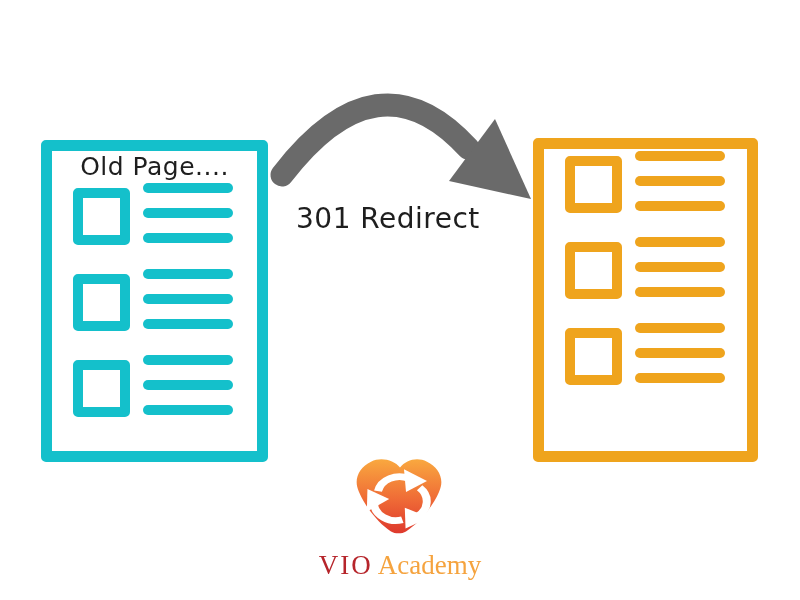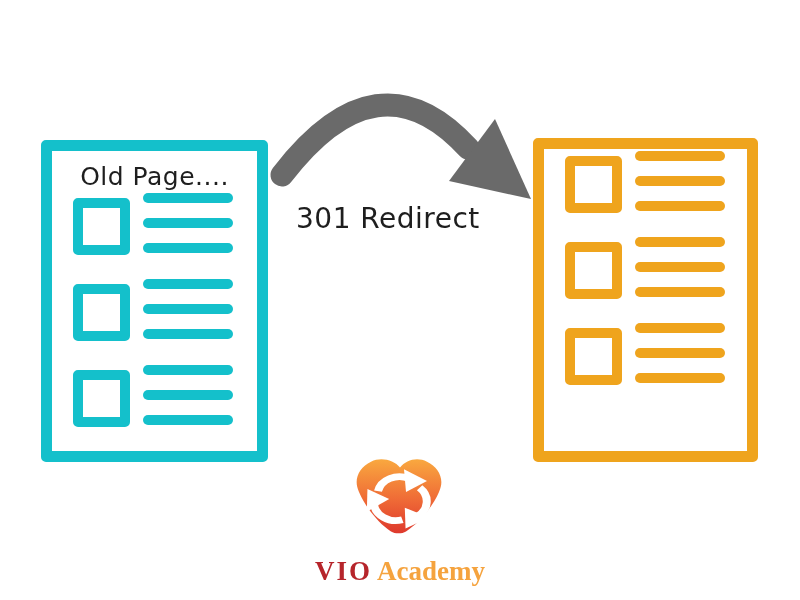--- a/index.html
+++ b/index.html
@@ -21,21 +21,21 @@
   }
   .page.old {
     left: 41px; top: 140px; width: 227px; height: 322px;
     border: 11px solid var(--page-cyan, #14C0CB);
   }
   .page.new {
     left: 533px; top: 138px; width: 225px; height: 324px;
     border: 11px solid var(--page-orange, #EFA41D);
   }
   .page-title {
-    margin-top: 12px;
+    margin-top: 2px;
     text-align: center;
     font-size: 25px;
     line-height: 28px;
     color: var(--ink, #1E1E1E);
     letter-spacing: 0.5px;
     white-space: nowrap;
   }
   .rows { margin-top: 2px; }
   .row {
     display: flex;
@@ -71,26 +71,25 @@
     font-size: 28px;
     color: var(--ink, #1E1E1E);
     letter-spacing: 0.5px;
     white-space: nowrap;
   }
 
   
   .logo { position: absolute; left: 300px; top: 455px; width: 200px; text-align: center; }
   .logo-icon { display: block; margin: 0 auto; }
   .brand-name {
-    margin-top: 18px;
+    margin-top: 12px;
     font-family: "Liberation Serif", serif;
     font-size: 27px;
     line-height: 28px;
     white-space: nowrap;
-    font-weight: bold;
   }
   .brand-vio { color: var(--logo-red, #B6252B); letter-spacing: 2px; }
   .brand-academy { color: var(--logo-orange, #F5A33E); margin-left: 5px; }
 </style>
 </head>
 <body>
 
 <div class="canvas">
 
   <div class="page old">

